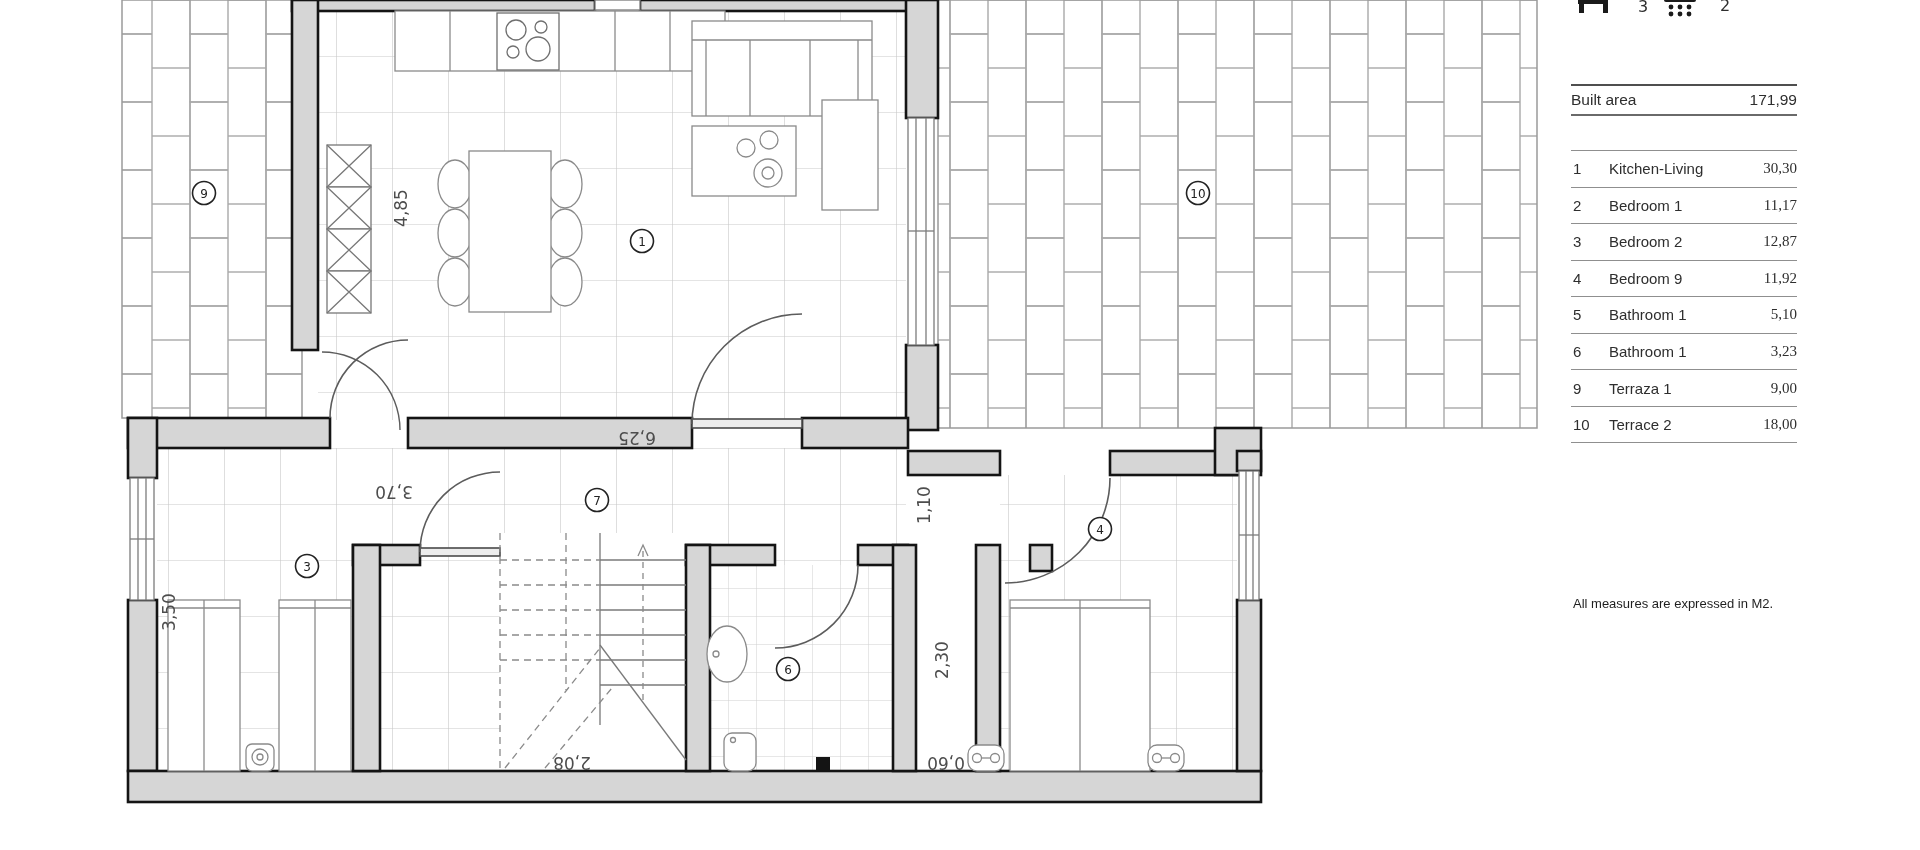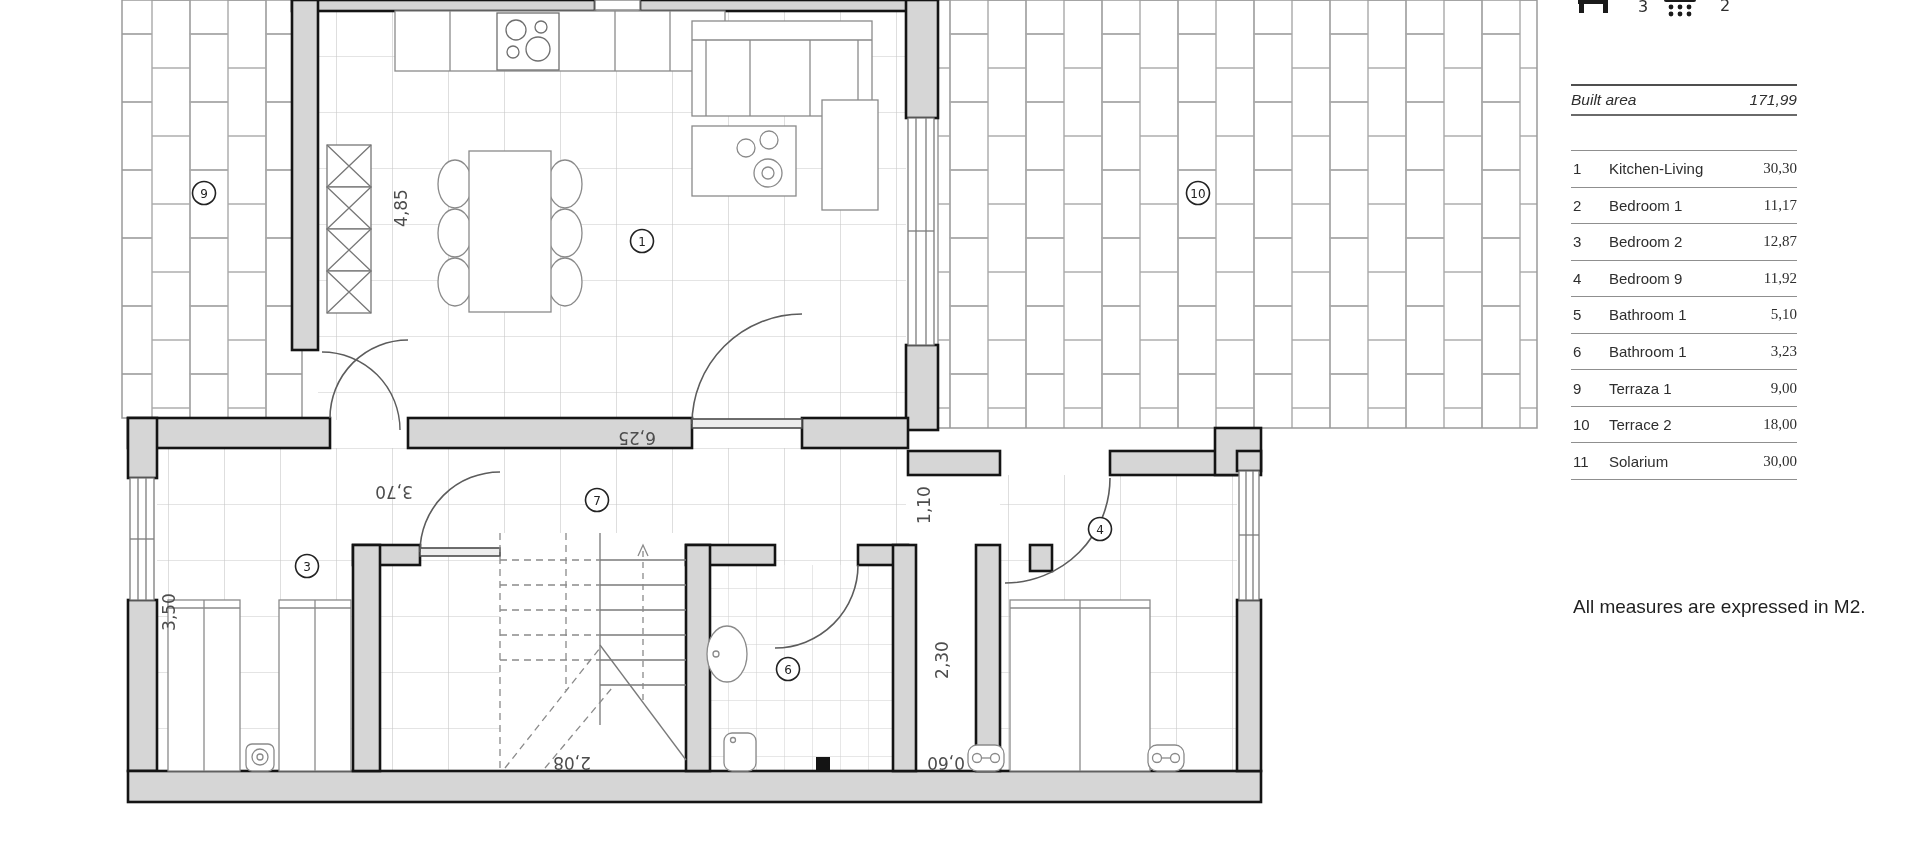--- a/index.html
+++ b/index.html
@@ -3,28 +3,28 @@
 <meta charset="utf-8">
 <style>
   html,body{margin:0;padding:0;background:#fff;}
   body{width:1920px;height:850px;position:relative;overflow:hidden;
        font-family:"Liberation Sans", sans-serif;}
   #plan-svg{position:absolute;left:0;top:0;}
   .panel{position:absolute;left:1571px;top:0;width:226px;color:#2e2e2e;}
   .built-row{position:absolute;top:84px;left:0;width:100%;height:32px;
     border-top:2px solid #4f4f4f;border-bottom:2px solid #6a6a6a;
     display:flex;align-items:center;justify-content:space-between;
-    font-size:15.5px;box-sizing:border-box;font-style:italic;}
+    font-size:15.5px;box-sizing:border-box;}
   .rows{position:absolute;top:150px;left:0;width:100%;border-top:1px solid #8f8f8f;}
   .arow{height:36.55px;display:flex;align-items:center;
     border-bottom:1px solid #8f8f8f;font-size:15px;box-sizing:border-box;}
   .arow .num{width:36px;padding-left:2px;}
   .arow .nm{flex:1;}
   .arow .ar{text-align:right;font-family:Liberation Serif, serif;}
-  .note{position:absolute;left:1573px;top:596px;font-size:19px;color:#1f1f1f;}
+  .note{position:absolute;left:1573px;top:596px;font-size:13px;color:#1f1f1f;}
   text{font-family:"DejaVu Sans", sans-serif;}
   .dim{font-size:17px;fill:#4d4d4d;}
   .mark{font-size:12px;fill:#222;}
 </style>
 </head>
 <body>
 
 <svg id="plan-svg" width="1920" height="850" viewBox="0 0 1920 850">
   <defs>
     <pattern id="bricks" width="76" height="68" patternUnits="userSpaceOnUse">
@@ -378,21 +378,16 @@
     <div class="arow">
       <span class="num">9</span>
       <span class="nm">Terraza 1</span>
       <span class="ar">9,00</span>
     </div>
     <div class="arow">
       <span class="num">10</span>
       <span class="nm">Terrace 2</span>
       <span class="ar">18,00</span>
     </div>
-    <div class="arow">
-      <span class="num">11</span>
-      <span class="nm">Solarium</span>
-      <span class="ar">30,00</span>
-    </div>
   </div>
 </div>
 
 <div class="note">All measures are expressed in M2.</div>
 
 </body></html>

